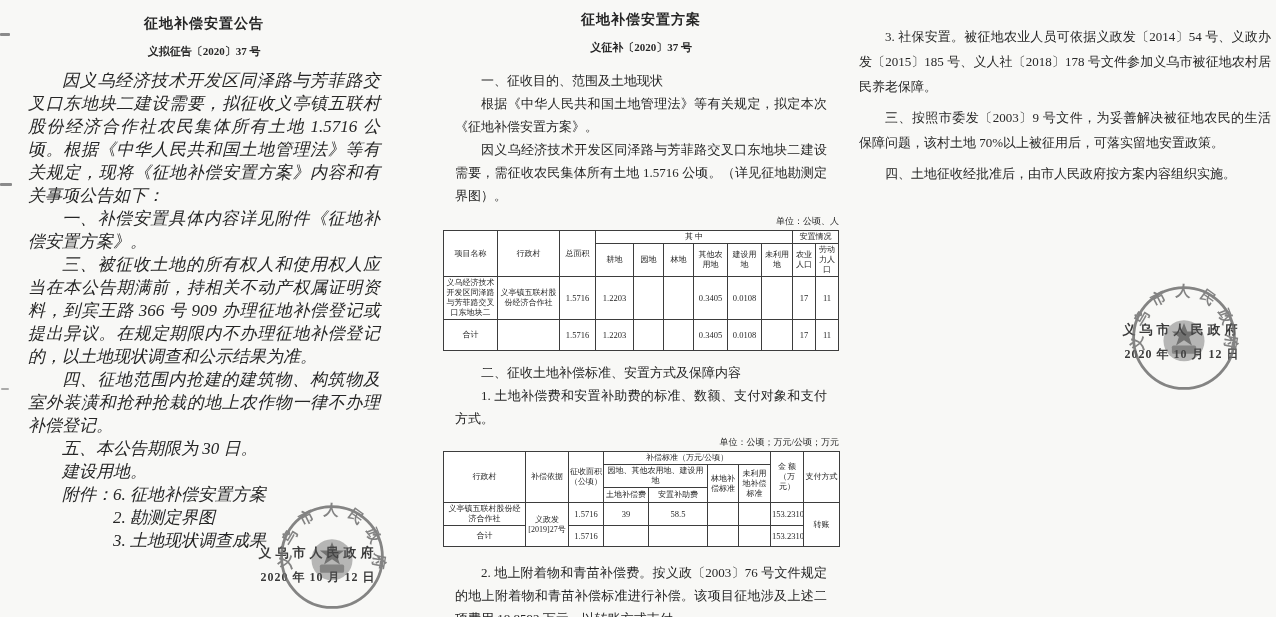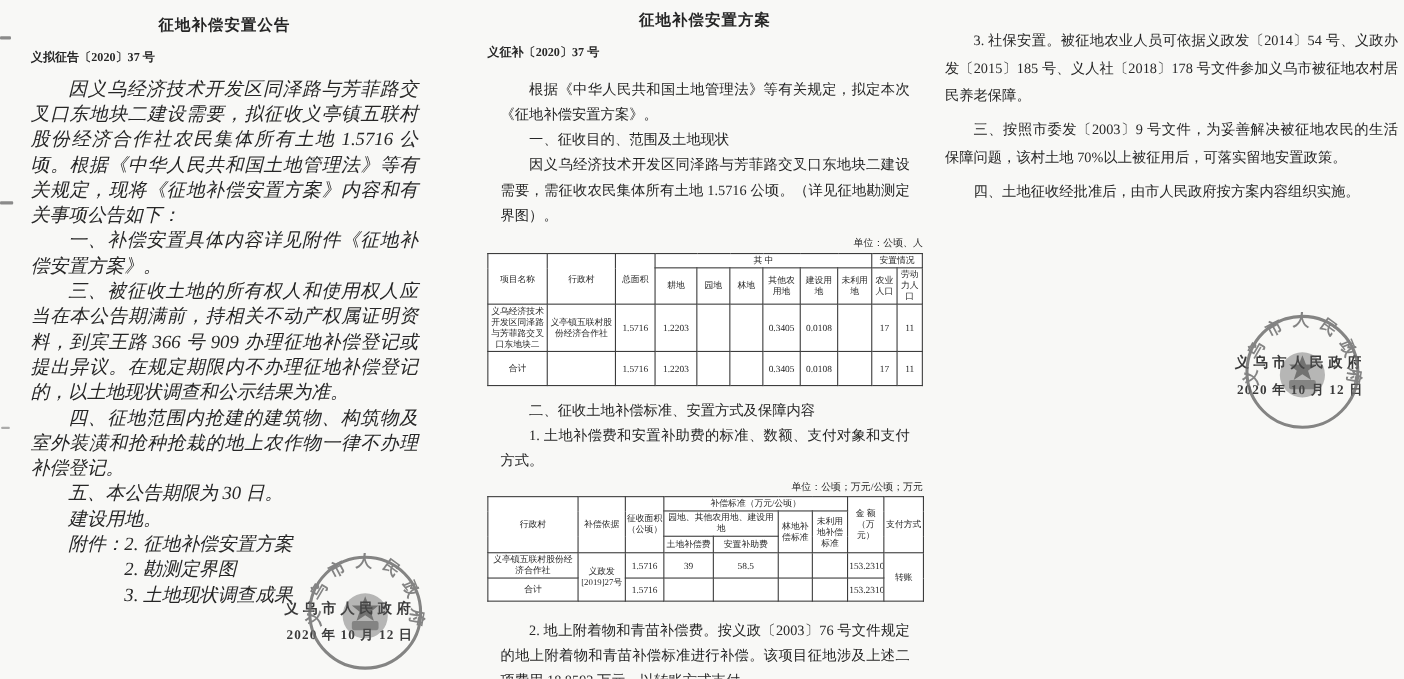--- a/index.html
+++ b/index.html
@@ -8,21 +8,21 @@
     background:#f8f8f6;
     font-family:"Liberation Serif","DejaVu Serif",serif;
     color:#262626;
   }
   .page{position:absolute;}
   .page-a{left:28px;top:10px;width:352px;height:600px;}
   .page-b{left:443px;top:6px;width:396px;height:596px;}
   .page-c{left:859px;top:20px;width:412px;height:590px;}
 
   h1.doc-title{margin:2px 0 0;font-size:14px;line-height:24px;font-weight:bold;text-align:center;letter-spacing:1px;}
-  .doc-no{margin-top:8px;font-size:11px;font-weight:bold;}
+  .doc-no{margin-top:8px;font-size:11px;font-weight:bold;text-align:center;}
 
   .body-a{margin-top:10px;font-size:17px;line-height:23px;text-align:justify;font-style:italic;}
   .body-a p{margin:0;text-indent:2em;}
   .attach-item{margin:0 0 0 5em !important;text-indent:0 !important;}
 
   .body-b{margin:14px 12px 0 12px;font-size:13px;line-height:23px;text-align:justify;}
   .body-b p{margin:0;text-indent:2em;}
 
   .body-c{margin-top:4px;font-size:13px;line-height:25px;text-align:justify;}
   .body-c p{margin:0;text-indent:2em;}
@@ -68,21 +68,21 @@
 <section class="page page-a">
   <h1 class="doc-title">征地补偿安置公告</h1>
   <div class="doc-no">义拟征告〔2020〕37 号</div>
   <div class="body-a">
     <p>因义乌经济技术开发区同泽路与芳菲路交叉口东地块二建设需要，拟征收义亭镇五联村股份经济合作社农民集体所有土地 1.5716 公顷。根据《中华人民共和国土地管理法》等有关规定，现将《征地补偿安置方案》内容和有关事项公告如下：</p>
     <p>一、补偿安置具体内容详见附件《征地补偿安置方案》。</p>
     <p>三、被征收土地的所有权人和使用权人应当在本公告期满前，持相关不动产权属证明资料，到宾王路 366 号 909 办理征地补偿登记或提出异议。在规定期限内不办理征地补偿登记的，以土地现状调查和公示结果为准。</p>
     <p>四、征地范围内抢建的建筑物、构筑物及室外装潢和抢种抢栽的地上农作物一律不办理补偿登记。</p>
     <p>五、本公告期限为 30 日。</p>
     <p>建设用地。</p>
-    <p>附件：2. 征地补偿安置方案</p>
+    <p>附件：6. 征地补偿安置方案</p>
     <p class="attach-item">2. 勘测定界图</p>
     <p class="attach-item">3. 土地现状调查成果</p>
   </div>
 
   <div class="sig sig-a">
     <p class="agency">义乌市人民政府</p>
     <p class="sdate">2020 年 10 月 12 日</p>
   </div>
   <svg class="seal seal-a" width="112" height="112" viewBox="0 0 120 120">
     <circle cx="60" cy="60" r="54" fill="none" stroke="#6b6b6b" stroke-width="3"></circle>
@@ -94,22 +94,22 @@
     <path d="M60 44 L63.5 53 L73 53 L65.5 59 L68.5 68 L60 62.5 L51.5 68 L54.5 59 L47 53 L56.5 53 Z" fill="#474747" opacity="0.85"></path>
     <rect x="47" y="68" width="26" height="9" rx="2" fill="#4a4a4a" opacity="0.65"></rect>
   </svg>
 </section>
 
 <section class="page page-b">
   <h1 class="doc-title">征地补偿安置方案</h1>
   <div class="doc-no">义征补〔2020〕37 号</div>
 
   <div class="body-b">
+    <p>一、征收目的、范围及土地现状</p>
     <p>根据《中华人民共和国土地管理法》等有关规定，拟定本次《征地补偿安置方案》。</p>
-    <p>一、征收目的、范围及土地现状</p>
     <p>因义乌经济技术开发区同泽路与芳菲路交叉口东地块二建设需要，需征收农民集体所有土地 1.5716 公顷。（详见征地勘测定界图）。</p>
   </div>
 
   <div class="unit-note">单位：公顷、人</div>
 
   <table class="gov">
     <colgroup>
       <col style="width:54px">
         <col style="width:62px">
         <col style="width:36px">

